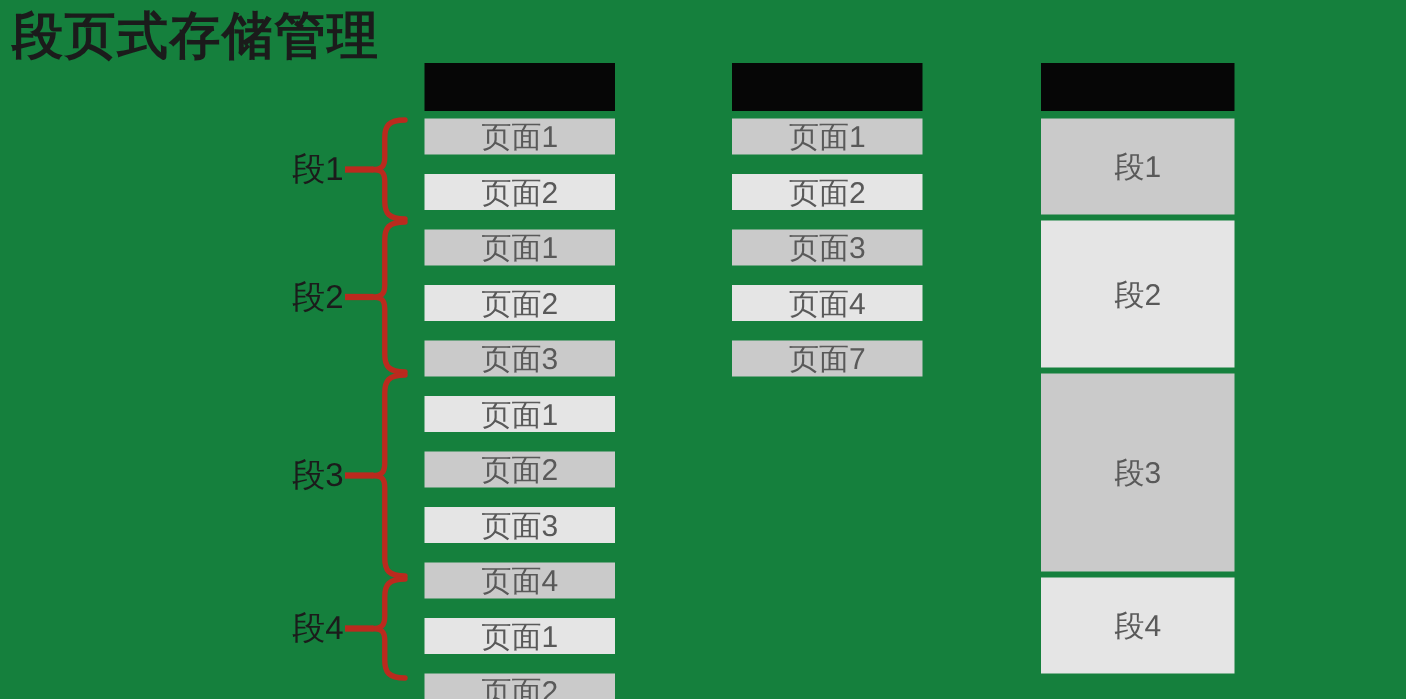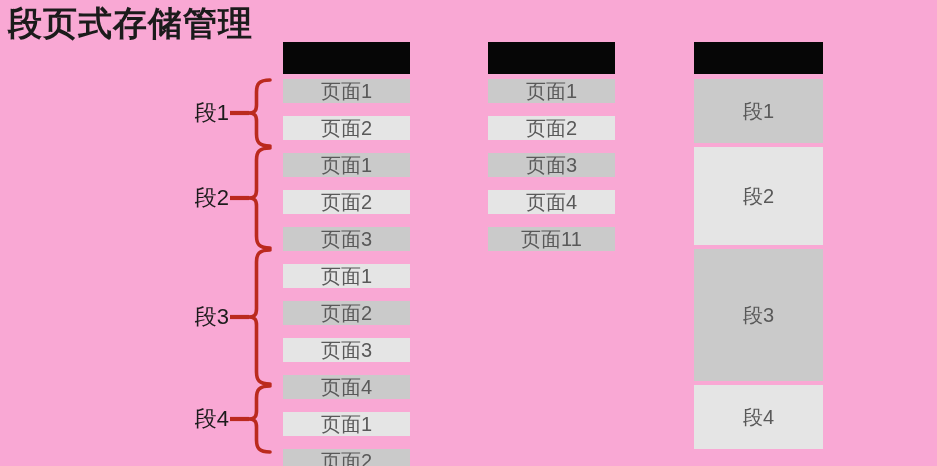--- a/index.html
+++ b/index.html
@@ -5,21 +5,21 @@
   html, body {
     margin: 0;
     padding: 0;
     background: #ffffff;
     font-family: "Liberation Sans", "DejaVu Sans", sans-serif;
   }
   .stage {
     position: relative;
     width: 937px;
     height: 466px;
-    background: #f9a8d4;
+    background: #15803d;
     overflow: hidden;
     text-decoration: underline;
   }
   .page-title {
     position: absolute;
     left: 8px;
     top: 1px;
     font-size: 34px;
     font-weight: bold;
     color: var(--title-text, #1b1b1b);
@@ -98,21 +98,21 @@
       </div>
   </div>
 
   <div class="memtable" style="left:488px; width:127px;">
     <div class="thead"></div>
     <div id="paged-rows">
         <div class="cell dark">页面1</div>
         <div class="cell light">页面2</div>
         <div class="cell dark">页面3</div>
         <div class="cell light">页面4</div>
-        <div class="cell dark">页面11</div>
+        <div class="cell dark">页面7</div>
       </div>
   </div>
 
   <div class="memtable" style="left:694px; width:129px;">
     <div class="thead"></div>
     <div id="segment-blocks">
         <div class="seg-block dark" style="height: 64px;">段1</div>
         <div class="seg-block light" style="height: 98px;">段2</div>
         <div class="seg-block dark" style="height: 132px;">段3</div>
         <div class="seg-block light" style="height: 64px;">段4</div>

